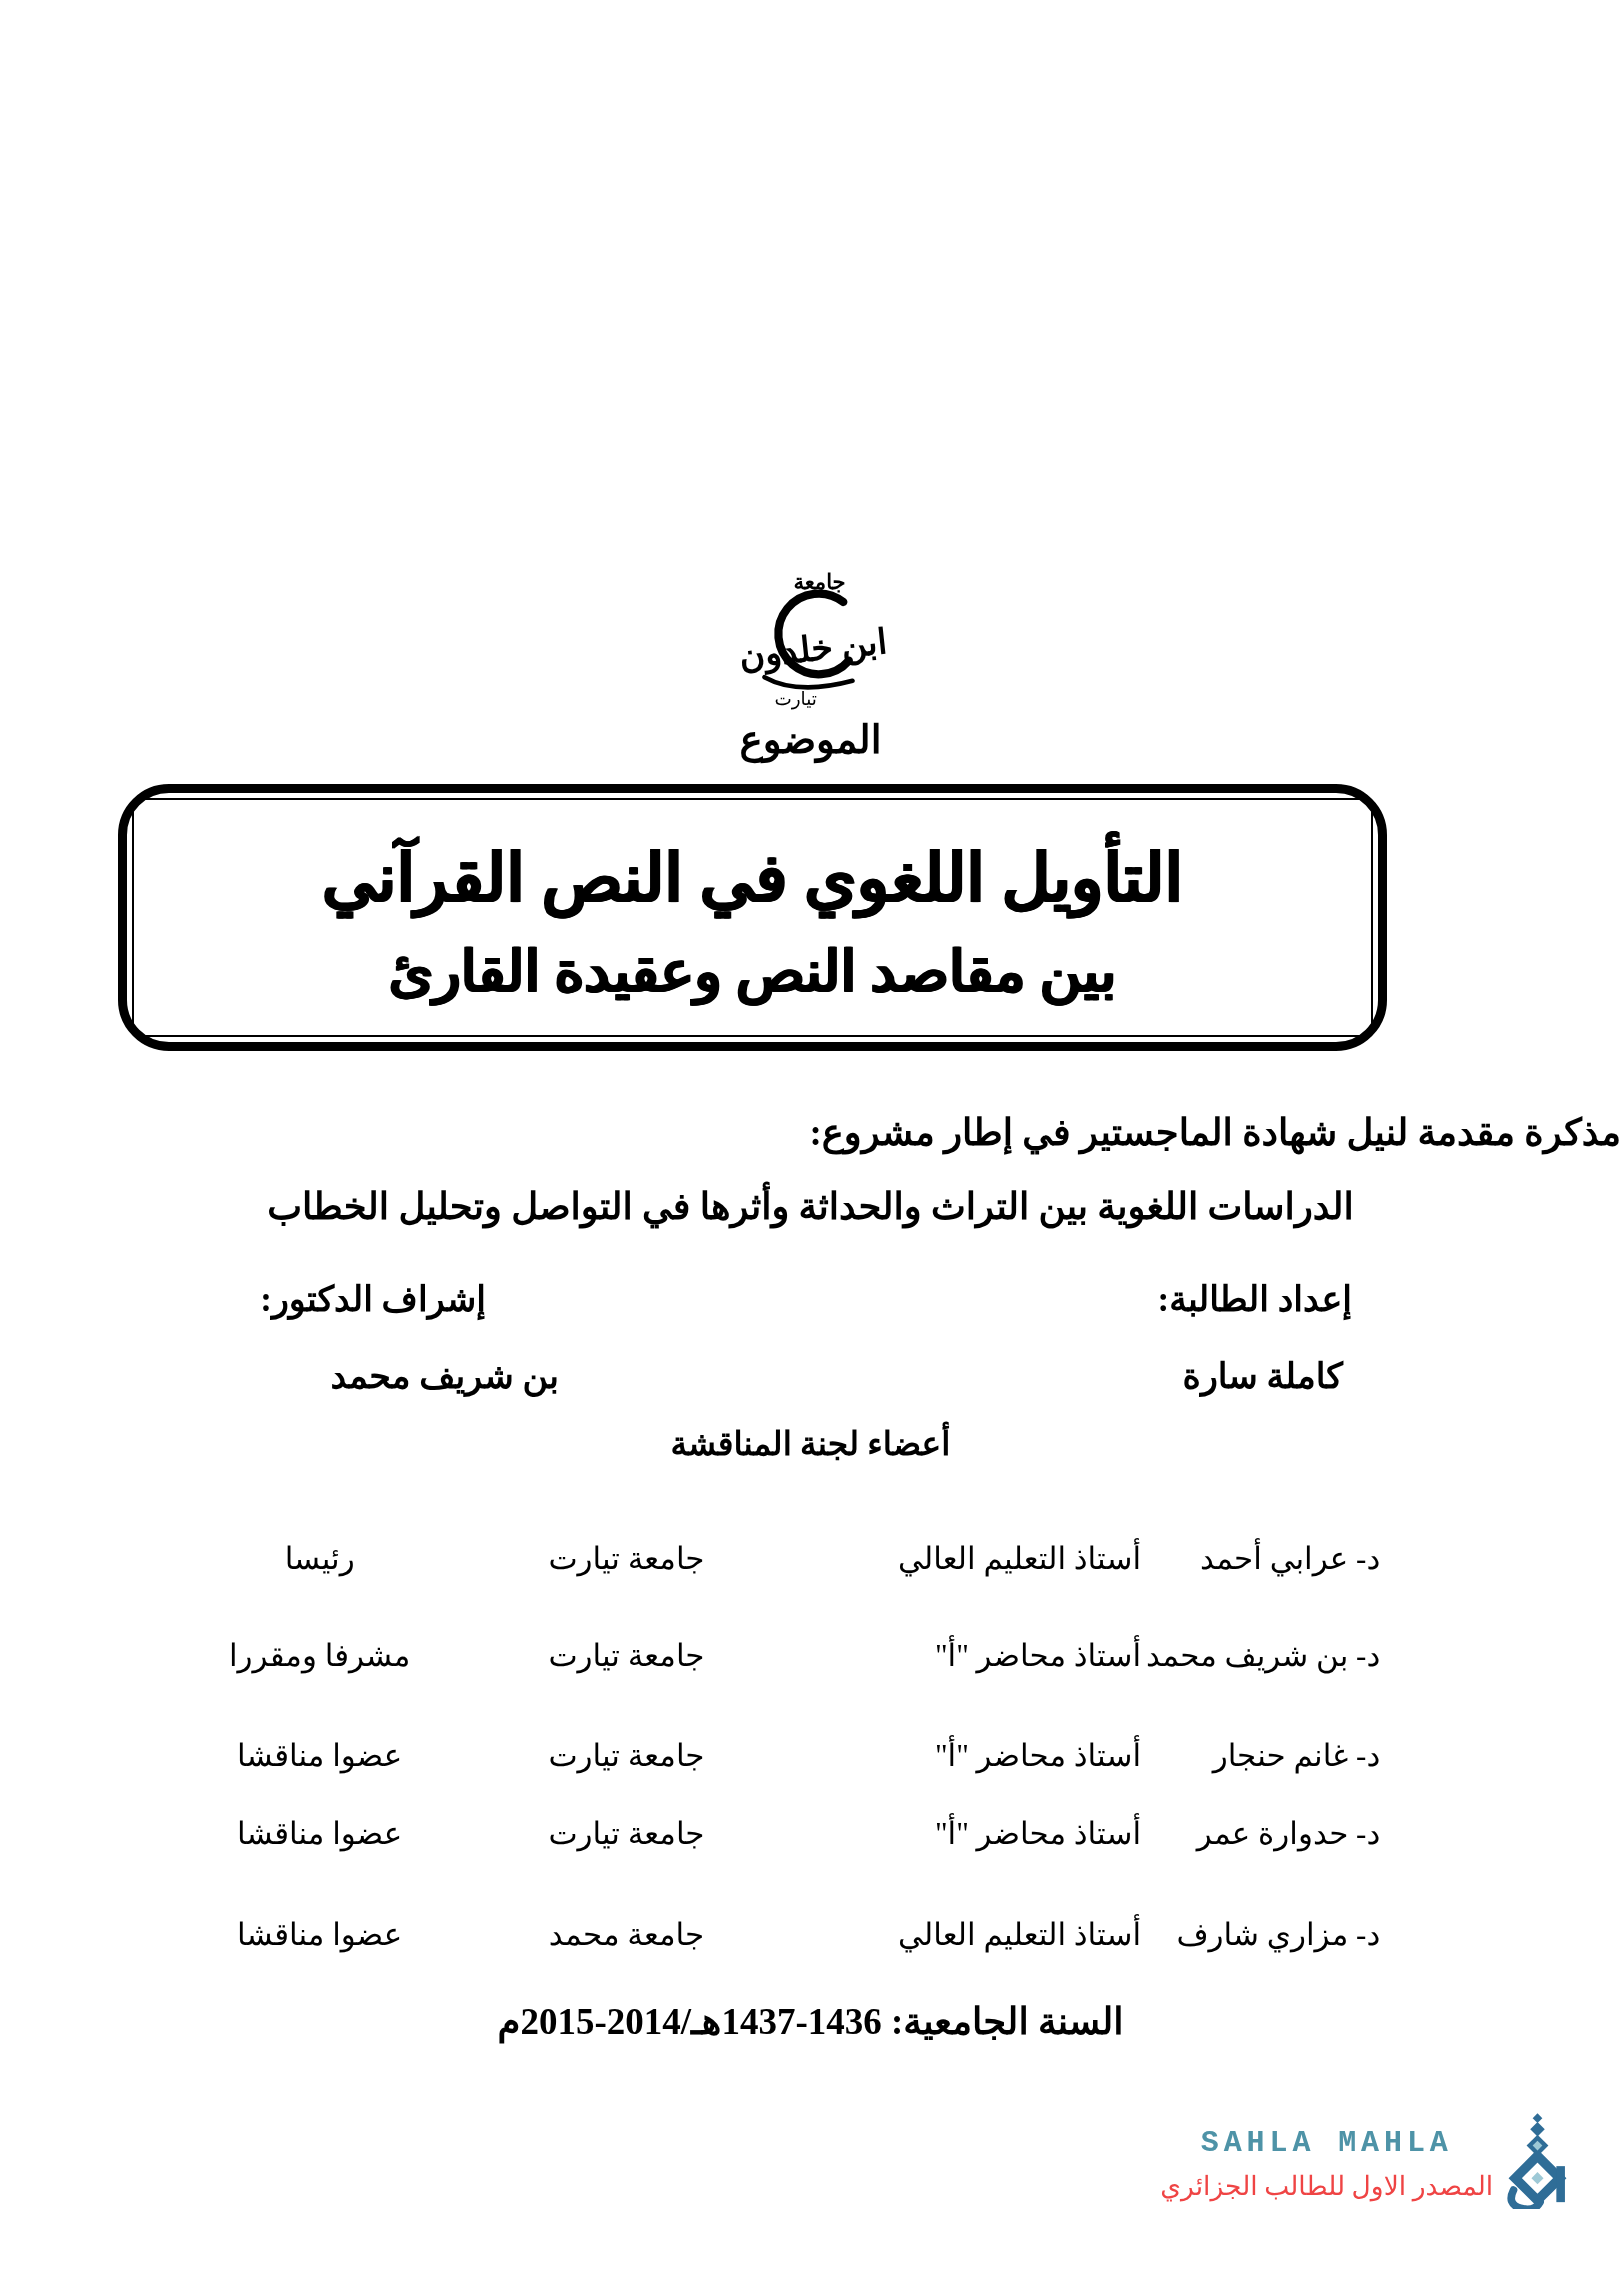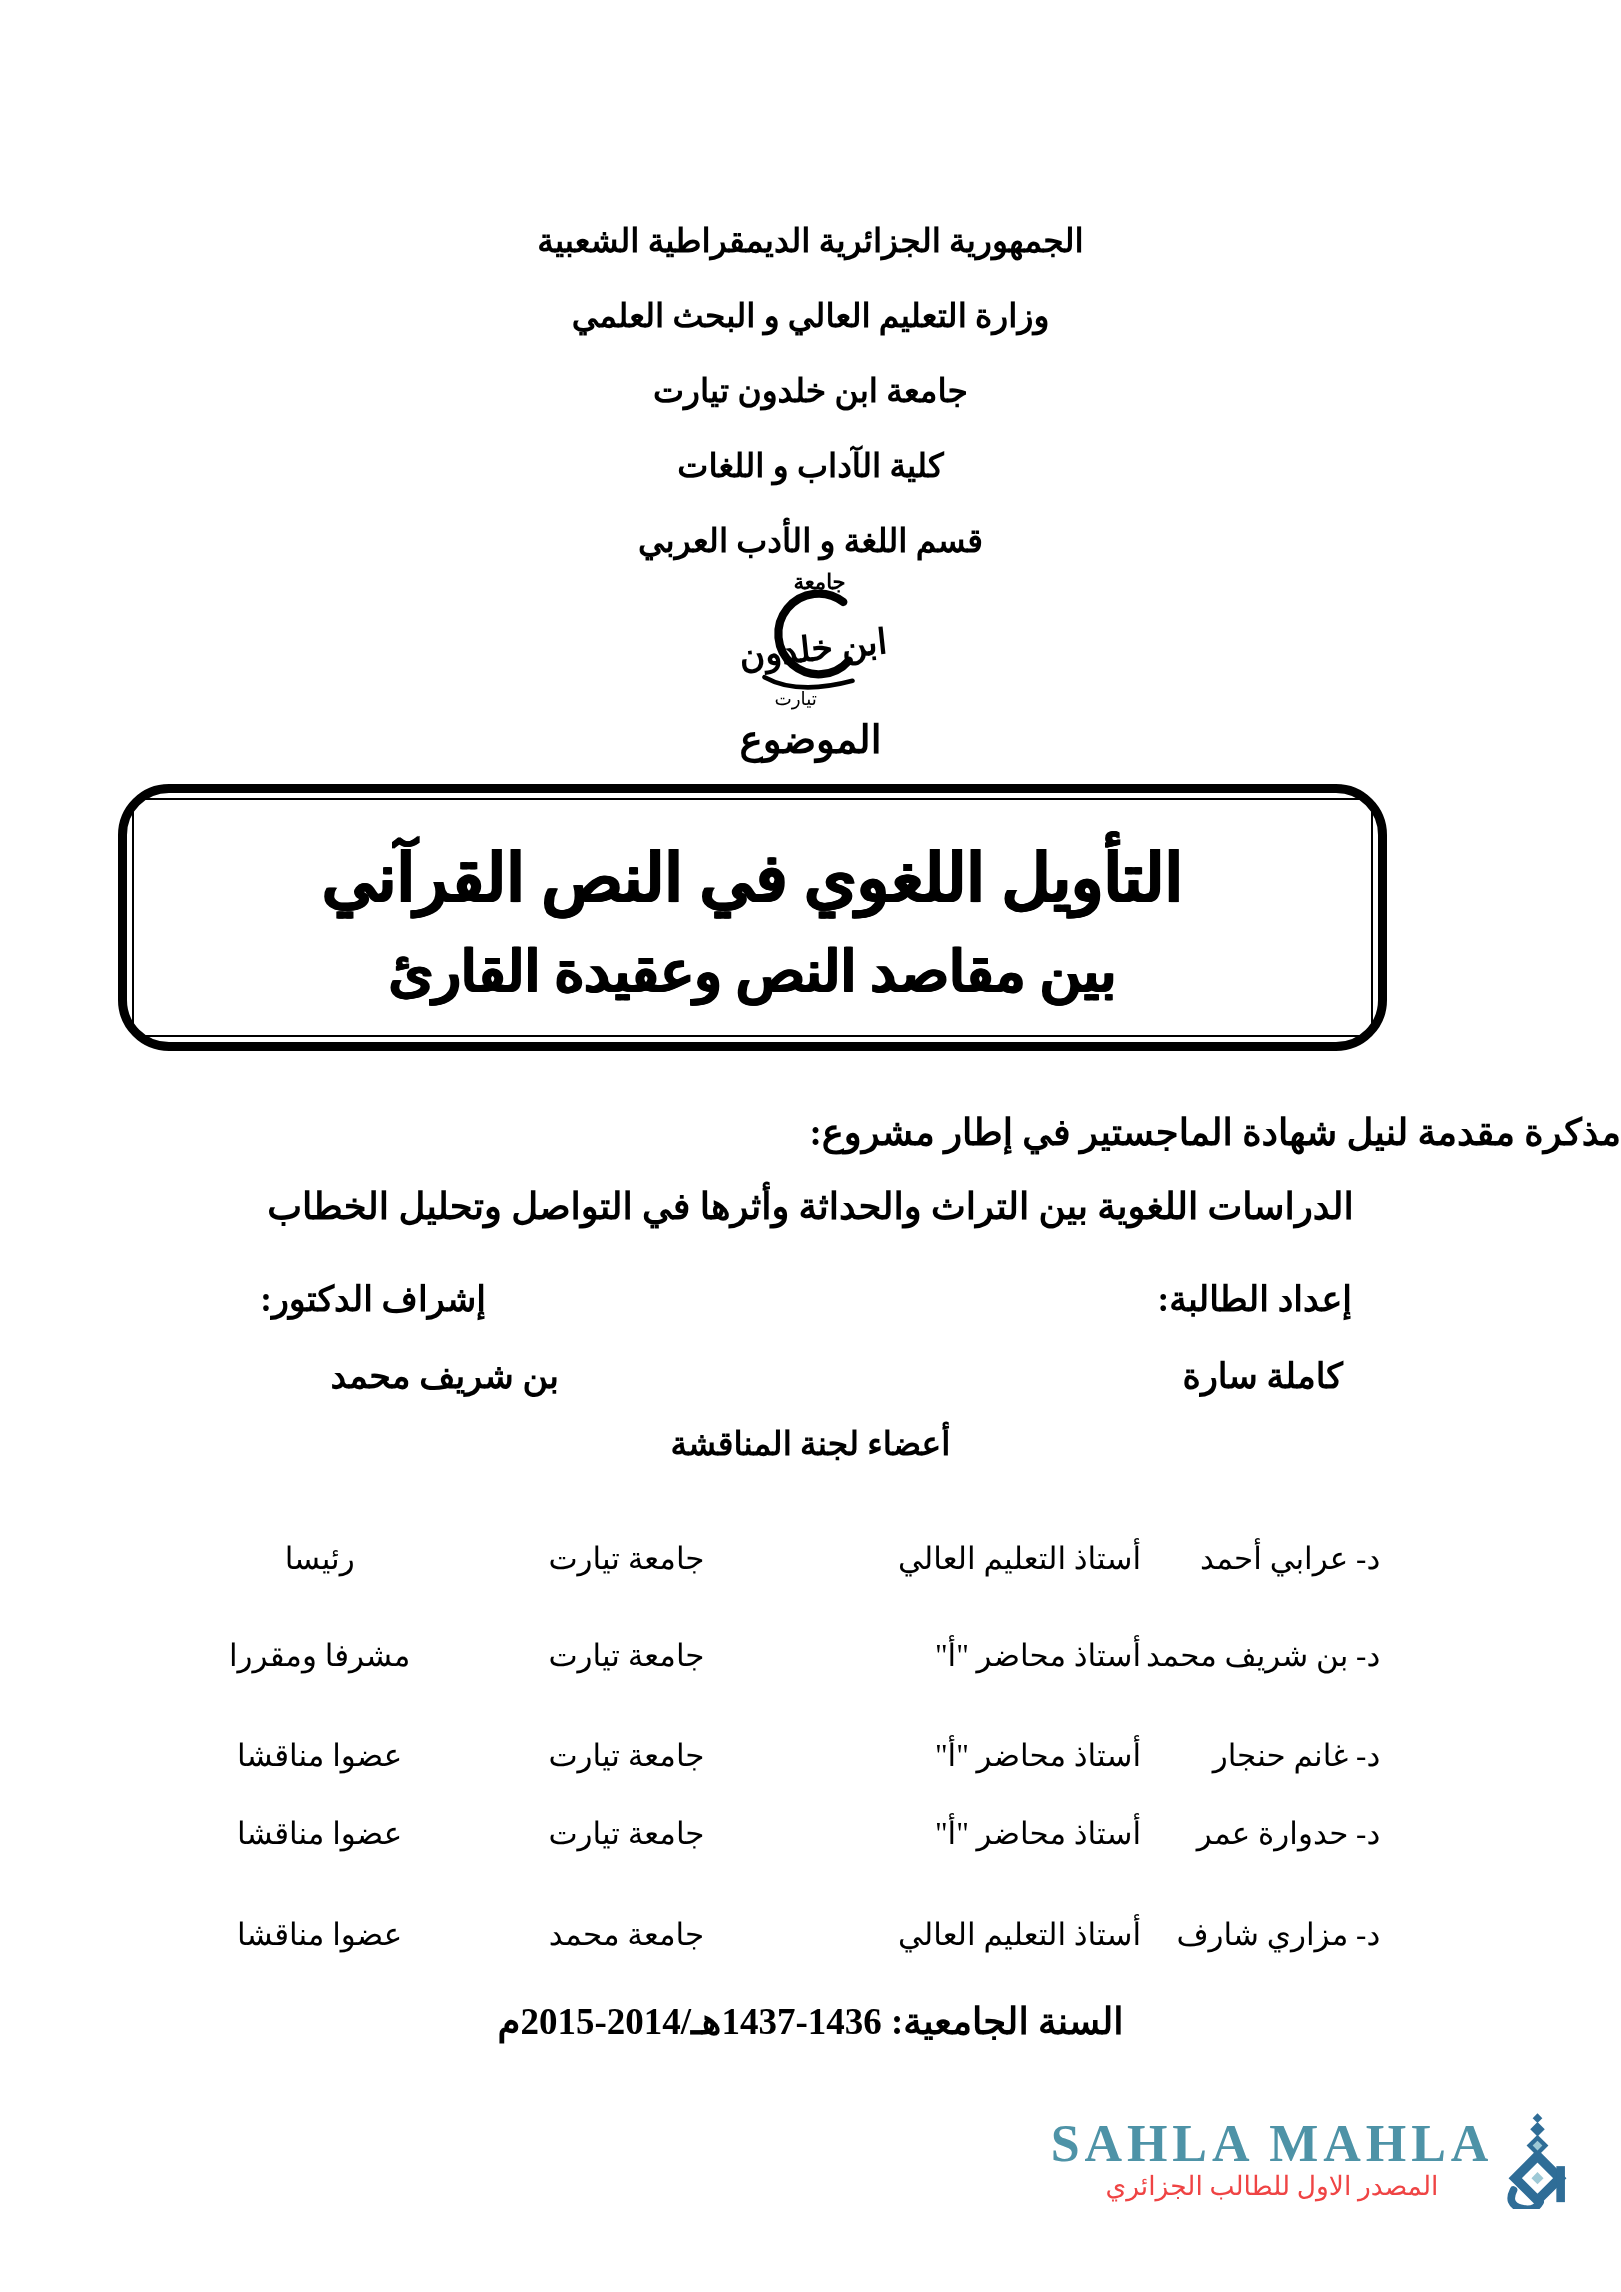--- a/index.html
+++ b/index.html
@@ -96,41 +96,34 @@
     text-align:center;font-size:37px;font-weight:700;line-height:47px;
   }
   
   .brand{
     position:absolute;top:2113px;right:49px;
     direction:ltr;
     display:flex;align-items:center;gap:9.8px;
   }
   .brand-text{display:flex;flex-direction:column;align-items:center;}
   .brand-name{
-    font-family:Liberation Serif, serif;
-    font-size:52px;font-weight:700;letter-spacing:4.9px;
+    font-family:Liberation Mono, monospace;
+    font-size:30px;font-weight:700;letter-spacing:4.9px;
     line-height:51px;
   }
   .brand-tagline{
     direction:rtl;
     font-size:26.5px;line-height:35px;letter-spacing:1px;
   }
 </style>
 </head>
 <body>
 
 <div class="page">
 
-  <header class="gov-header">
-    <div class="h-line">الجمهورية الجزائرية الديمقراطية الشعبية</div>
-    <div class="h-line">وزارة التعليم العالي و البحث العلمي</div>
-    <div class="h-line">جامعة ابن خلدون  تيارت</div>
-    <div class="h-line">كلية الآداب و اللغات</div>
-    <div class="h-line">قسم اللغة و الأدب العربي</div>
-  </header>
 
   <div class="uni-emblem">
     <svg viewBox="0 0 240 164" width="220" height="159">
       <text x="126" y="26" font-size="23" font-weight="bold" text-anchor="middle" fill="#000">جامعة</text>
       <path d="M158,104 a44,44 0 1,1 -6,-64" fill="none" stroke="#000" stroke-width="9" stroke-linecap="round"></path>
       <path d="M66,122 q36,20 96,4" fill="none" stroke="#000" stroke-width="5" stroke-linecap="round"></path>
       <text x="120" y="104" font-size="38" font-weight="bold" text-anchor="middle" fill="#000" transform="rotate(-6 120 100)">ابن خلدون</text>
       <text x="100" y="152" font-size="20" text-anchor="middle" fill="#000">تيارت</text>
     </svg>
   </div>

